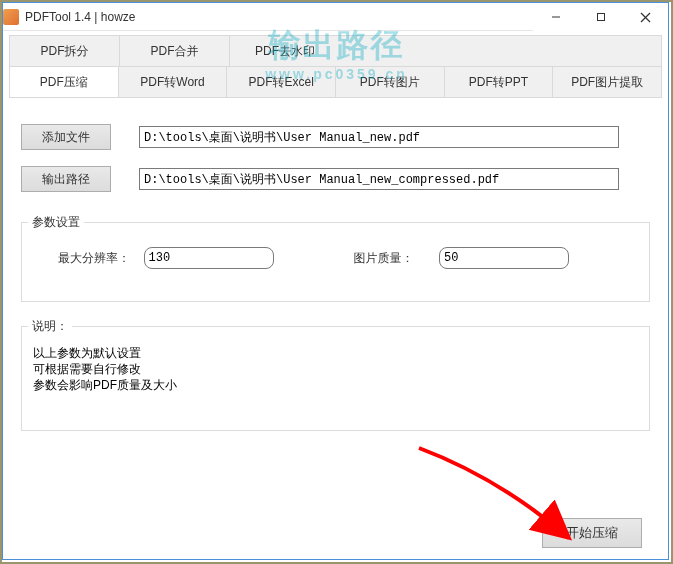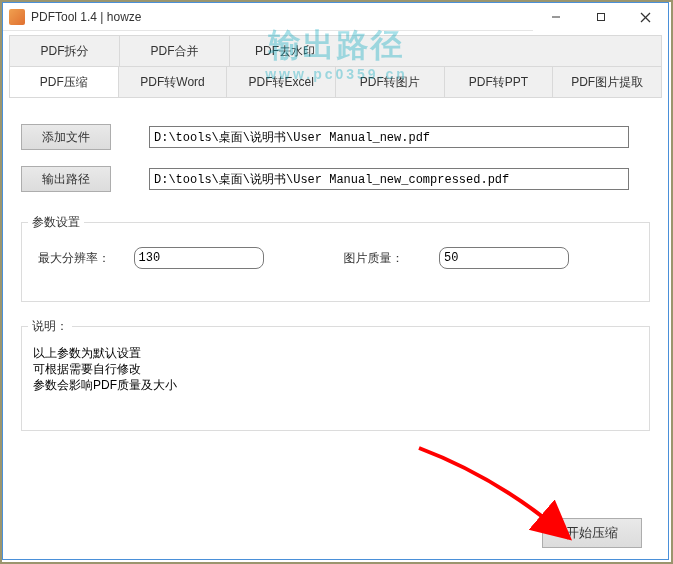--- a/index.html
+++ b/index.html
@@ -2,41 +2,41 @@
 <html><head>
 <meta charset="utf-8">
 <style>
   * { box-sizing: border-box; margin: 0; padding: 0; }
   body { width: 673px; height: 564px; font-family: "Microsoft YaHei", SimSun, Arial, sans-serif; font-size: 12px; background: #fff; position: relative; overflow: hidden; }
   .outer-border { border: 2px solid #9b956e; width: 673px; height: 564px; position: relative; }
   .watermark { position: absolute; top: 22px; left: 0; right: 0; text-align: center; font-size: 32px; font-weight: bold; pointer-events: none; z-index: 50;}
   .wm-big { color: rgba(0,165,190,0.35); display: inline-block; letter-spacing: 2px;}
   .wm-small { display:block; color: rgba(0,165,190,0.35); font-size: 14px; margin-top: -2px; letter-spacing: 3px;}
   .window { border: 1px solid #4a90d9; background: #fff; width: 667px; height: 558px; }
-  .titlebar { height: 28px; display: flex; align-items: center; border-bottom: 1px solid #e5e5e5; background: #fff; padding-left: 6px; position: relative;}
+  .titlebar { height: 28px; display: flex; align-items: center; border-bottom: 1px solid #e5e5e5; background: #fff; position: relative;}
   .app-icon { width: 16px; height: 16px; background: linear-gradient(135deg,#f0a050,#e07030); border-radius: 2px; margin-right: 6px; display:inline-block;}
   .title-text { font-size: 12px; color: #333; }
   .win-controls { position: absolute; right: 0; top: 0; height: 28px; display: flex; }
   .win-btn { width: 45px; height: 28px; display: flex; align-items: center; justify-content: center; color: #333; font-size: 11px; background:#fff;}
   .win-btn.close { font-size: 13px;}
   .client { padding: 4px 6px 6px 6px; }
   .tab-row { display: flex; border: 1px solid #d9d9d9; border-bottom: none; }
   .tab-row2 { display: flex; border: 1px solid #d9d9d9; }
   .tab { height: 30px; display:flex; align-items:center; justify-content:center; font-size:12px; color:#333; border-right:1px solid #d9d9d9; background:#f0f0f0;}
   .tab.last { border-right: none; }
   .tab.active { background: #fff;}
   .row1 .tab { width: 110px; }
   .row1 .filler { flex: 1; background:#f0f0f0;}
   .row2 .tab { flex: 1; }
   .content { padding: 26px 12px 10px 12px; position: relative; height: 468px;}
   .file-row { display:flex; align-items:center; margin-bottom: 16px; }
-  .btn { width: 90px; height: 26px; border:1px solid #adadad; background: linear-gradient(#e9e9e9,#dcdcdc); display:flex; align-items:center; justify-content:center; font-size:12px; color:#333; margin-right: 38px; cursor:pointer;}
+  .btn { width: 90px; height: 26px; border:1px solid #adadad; background: linear-gradient(#e9e9e9,#dcdcdc); display:flex; align-items:center; justify-content:center; font-size:12px; color:#333; margin-right: 28px; cursor:pointer;}
   .text-input { height: 22px; border:1px solid #7a7a7a; padding: 2px 4px; font-family: Consolas, "Courier New", monospace; font-size: 12px; color:#000; background:#fff;}
   .path-input { width: 480px;}
-  .fieldset { border:1px solid #dcdcdc; margin-top: 30px; padding: 24px 20px 20px 8px; position: relative; height: 80px;}
+  .fieldset { border:1px solid #dcdcdc; margin-top: 30px; padding: 24px 20px 20px 28px; position: relative; height: 80px;}
   .legend { position:absolute; top:-9px; left:6px; background:#fff; padding: 0 4px; font-size:12px; color:#333;}
   .param-row { display:flex; align-items:center; gap: 12px;}
   .plabel { font-size:12px; color:#333; width: 100px; text-align: left; margin-left: 8px;}
   .pinput { width: 130px; margin-right: 60px; border-radius: 8px;}
   .fieldset.notes { margin-top: 24px; height: 105px; padding: 18px 11px;}
   .notes-text { font-size: 12px; line-height: 16px; color:#000;}
   .start-btn { position:absolute; right: 20px; bottom: 18px; width: 100px; height: 30px; border:1px solid #adadad; background: linear-gradient(#e9e9e9,#dcdcdc); display:flex; align-items:center; justify-content:center; font-size:13px; color:#333; cursor:pointer;}
   .arrow-svg { position:absolute; pointer-events:none; z-index: 40;}
 </style>
 </head>

